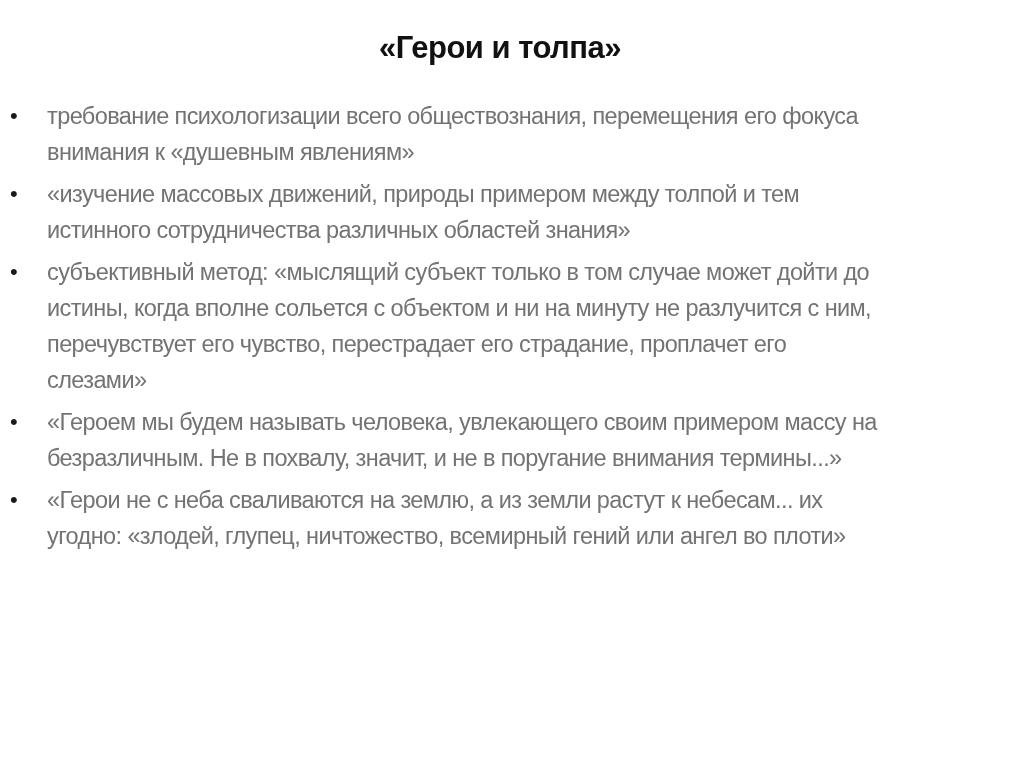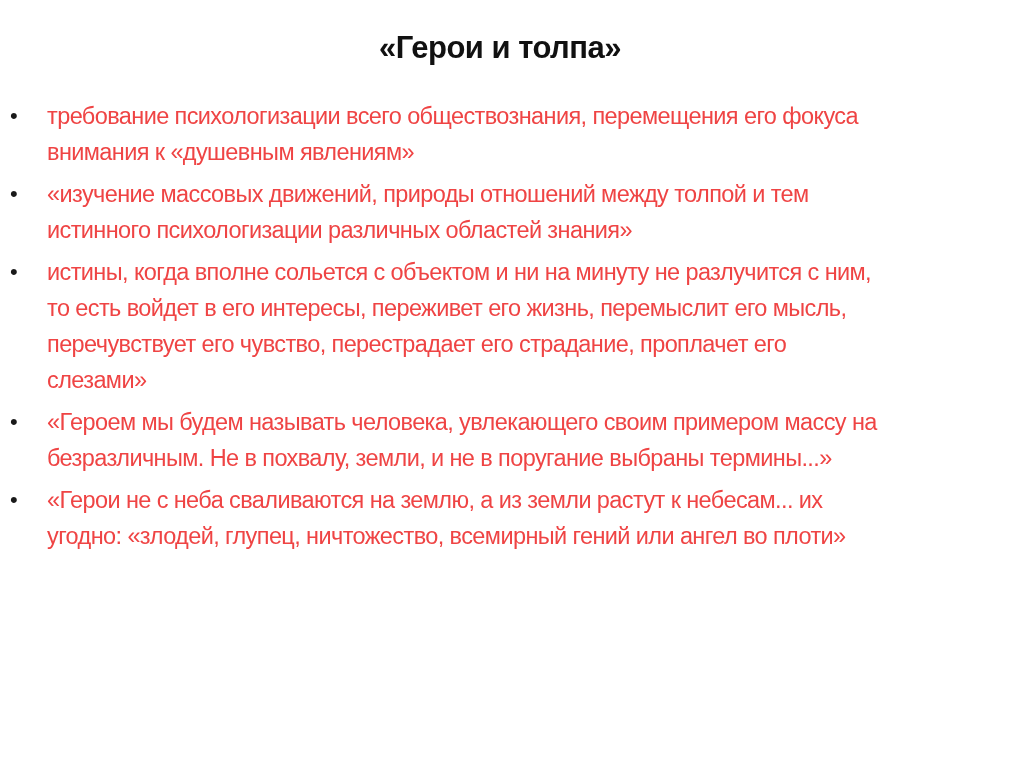--- a/index.html
+++ b/index.html
@@ -13,55 +13,55 @@
   .title {
     position: absolute; left: 0; top: 30px; width: 1000px;
     text-align: center; font-weight: bold; font-size: 31px;
     letter-spacing: -0.5px; color: #111;
   }
   .bullets { position: absolute; left: 0; top: 98px; width: 1024px; list-style: none; margin: 0; padding: 0; }
   .item { position: relative; padding-left: 47px; margin-bottom: 6px; }
   .bullet { position: absolute; left: 10px; top: 0; font-size: 22px; line-height: 36px; }
   .line {
     display: block; font-size: 23.5px; line-height: 36px;
-    letter-spacing: -0.6px; white-space: nowrap; color: #ef4444;
+    letter-spacing: -0.6px; white-space: nowrap; color: #737373;
   }
   .it { }
 </style>
 </head>
 <body>
 
 <div class="slide">
   <div class="title">«Герои и толпа»</div>
 
   <ul class="bullets">
     <li class="item">
       <span class="bullet">•</span>
       <span class="line">требование психологизации всего обществознания, перемещения его фокуса</span>
       <span class="line">внимания к «душевным явлениям»</span>
     </li>
 
     <li class="item">
       <span class="bullet">•</span>
-      <span class="line">«изучение массовых движений, природы отношений между толпой и тем</span>
-      <span class="line">истинного психологизации различных областей знания»</span>
+      <span class="line">«изучение массовых движений, природы примером между толпой и тем</span>
+      <span class="line">истинного сотрудничества различных областей знания»</span>
     </li>
 
     <li class="item">
       <span class="bullet">•</span>
+      <span class="line">субъективный метод: «мыслящий субъект только в том случае может дойти до</span>
       <span class="line">истины, когда вполне сольется с объектом и ни на минуту не разлучится с ним,</span>
-      <span class="line">то есть войдет в его интересы, переживет его жизнь, перемыслит его мысль,</span>
       <span class="line">перечувствует его чувство, перестрадает его страдание, проплачет его</span>
       <span class="line">слезами»</span>
     </li>
 
     <li class="item">
       <span class="bullet">•</span>
       <span class="line"><span>«</span><span class="it">Героем</span><span> мы будем называть человека, увлекающего своим примером массу на</span></span>
-      <span class="line">безразличным. Не в похвалу, земли, и не в поругание выбраны термины...»</span>
+      <span class="line">безразличным. Не в похвалу, значит, и не в поругание внимания термины...»</span>
     </li>
 
     <li class="item">
       <span class="bullet">•</span>
       <span class="line">«Герои не с неба сваливаются на землю, а из земли растут к небесам... их</span>
       <span class="line">угодно: «злодей, глупец, ничтожество, всемирный гений или ангел во плоти»</span>
     </li>
   </ul>
 </div>
 

